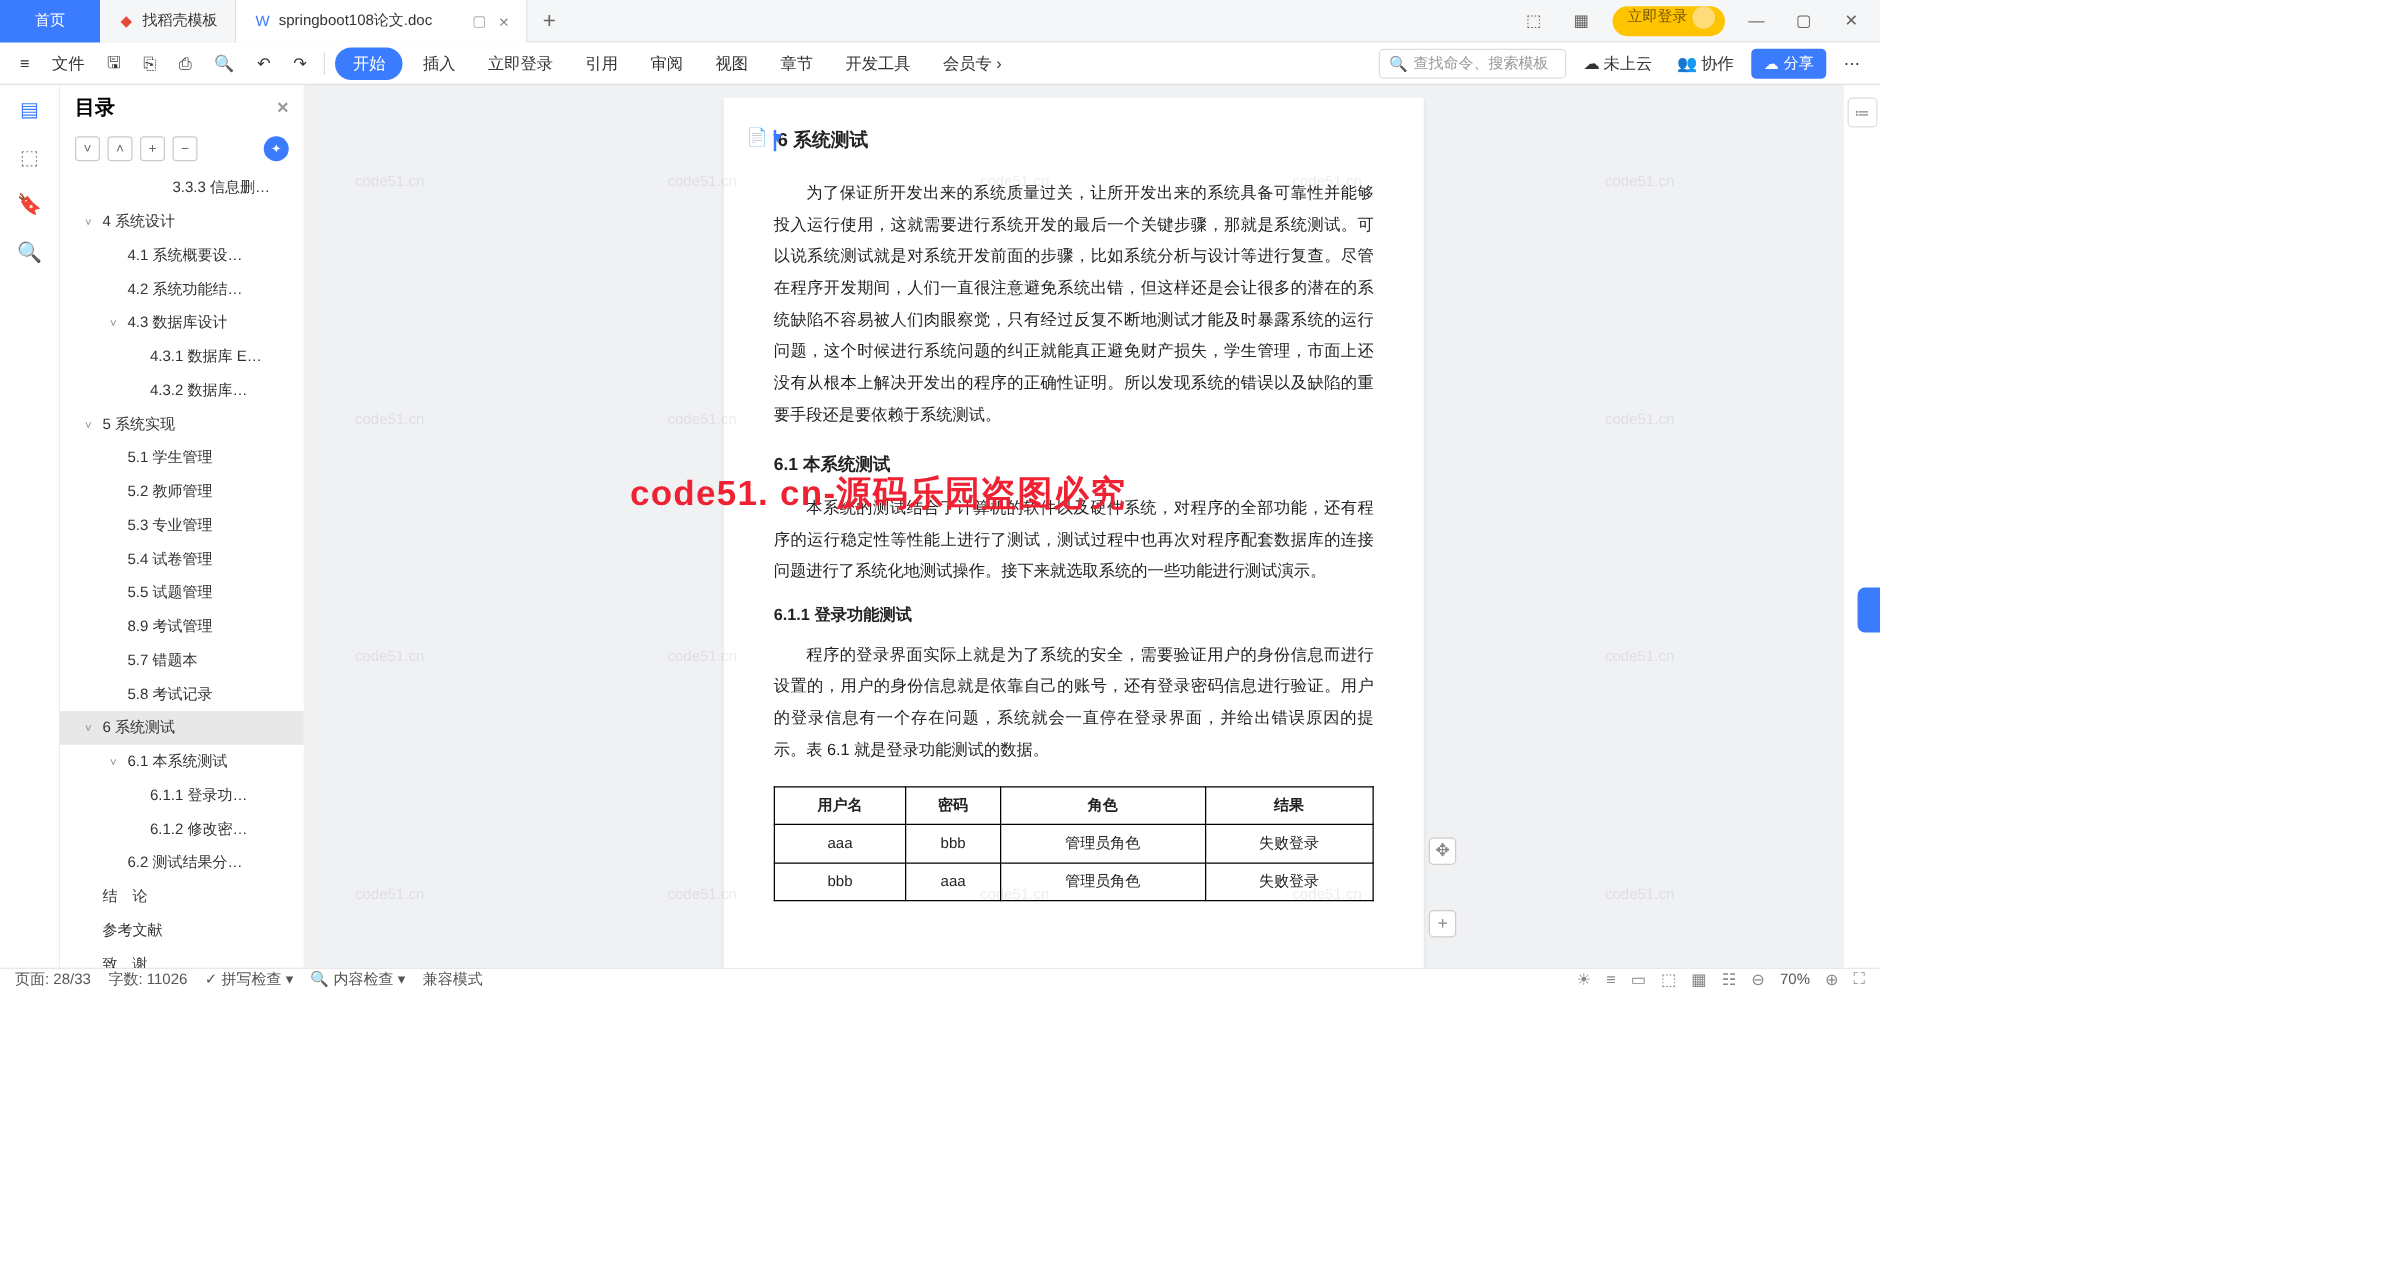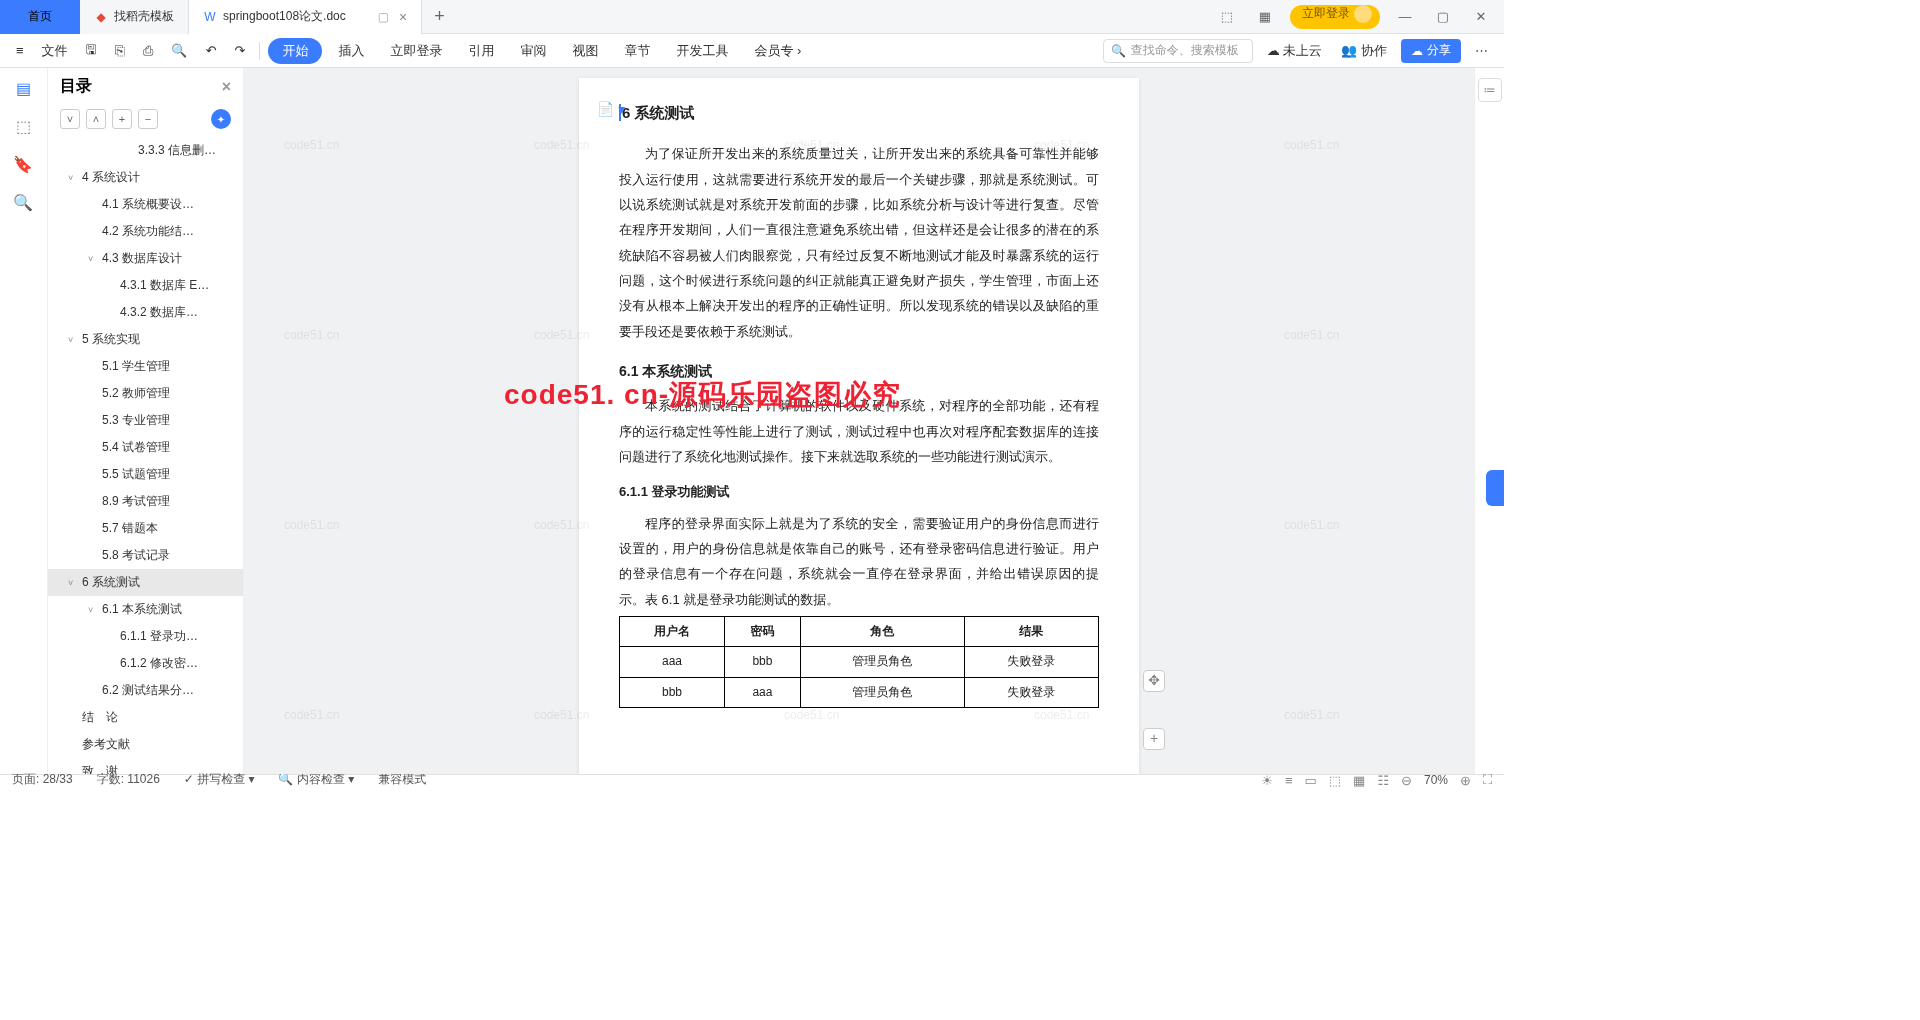--- a/index.html
+++ b/index.html
@@ -1,19 +1,19 @@
 <!DOCTYPE html>
 <html><head>
 <meta charset="utf-8">
 <style>
 *{margin:0;padding:0;box-sizing:border-box;font-family:"Microsoft YaHei","PingFang SC",sans-serif}
 body{background:#fff;overflow:hidden;width:1504px;height:800px;position:relative}
 .tabbar{height:34px;background:#f5f6f7;display:flex;align-items:center;border-bottom:1px solid #e0e0e0}
 .tab{height:34px;display:flex;align-items:center;padding:0 14px;font-size:12px;gap:6px;cursor:pointer}
-.tab-home{background:#3b7cff;color:#000000;width:80px;justify-content:center}
+.tab-home{background:#3b7cff;color:#ffffff;width:80px;justify-content:center}
 .tab-normal{background:#f5f6f7;color:#333;border-right:1px solid #e0e0e0}
 .tab-active{background:#fff}
 .tab-ico{width:14px;height:14px;display:inline-flex;align-items:center;justify-content:center;font-size:12px}
 .tab-close{color:#888;font-size:14px;margin-left:4px}
 .tab-add{padding:0 12px;color:#666;font-size:18px}
 .win-ctrl{margin-left:auto;display:flex;align-items:center;gap:12px;padding-right:10px}
 .win-btn{width:26px;height:26px;display:flex;align-items:center;justify-content:center;color:#666;font-size:13px}
 .login-btn{background:#ffc400;color:#7a5500;border-radius:14px;height:24px;padding:0 8px 0 12px;display:flex;gap:4px;font-size:12px}
 .avatar{width:18px;height:18px;border-radius:50%;background:#ffdb7a;display:inline-block}
 .toolbar{height:34px;background:#fff;display:flex;align-items:center;padding:0 10px;gap:6px;border-bottom:1px solid #e0e0e0;font-size:13px;color:#333}
@@ -42,28 +42,28 @@
 .lvl3{padding-left:58px}
 .lvl4{padding-left:76px}
 .doc-area{flex:1;background:#f0f1f3;overflow:auto;position:relative}
 .page{width:560px;margin:10px auto;background:#fff;padding:20px 40px 30px;min-height:700px;box-shadow:0 1px 4px rgba(0,0,0,.1);position:relative;font-size:13px;line-height:1.95;color:#222}
 .doc-caret{position:absolute;left:18px;top:18px;color:#3b7cff;font-size:14px}
 .h1{font-size:15px;font-weight:700;margin:0 0 14px}
 .h2{font-size:14px;font-weight:700;margin:14px 0 8px}
 .h3{font-size:13px;font-weight:700;margin:10px 0 6px}
 .para{text-indent:2em;text-align:justify}
 .tbl-cap{text-align:center;font-size:12px;margin-top:8px}
-table{border-collapse:collapse;width:100%;margin-top:4px;font-size:12px}
+table{border-collapse:collapse;width:100%;margin-top:17px;font-size:12px}
 td,th{border:1px solid #000;padding:3px;text-align:center}
 .watermark{position:absolute;color:#e23;font-size:28px;font-weight:600;pointer-events:none;letter-spacing:1px;white-space:nowrap}
 .wm-gray{position:absolute;color:rgba(0,0,0,.08);font-size:12px;pointer-events:none}
 .float-handle{position:absolute;right:-26px;width:22px;height:22px;border:1px solid #ccc;border-radius:4px;background:#fff;font-size:14px;color:#888;display:flex;align-items:center;justify-content:center}
 .right-rail{width:30px;background:#fff;border-left:1px solid #eee;position:relative}
 .rr-btn{width:24px;height:24px;border:1px solid #ddd;border-radius:4px;margin:10px auto;display:flex;align-items:center;justify-content:center;color:#888;font-size:12px}
-.status{height:26px;background:#fff;border-top:1px solid #e0e0e0;display:flex;align-items:flex-end;font-size:12px;color:#555;padding:13px 12px;gap:24px}
+.status{height:26px;background:#fff;border-top:1px solid #e0e0e0;display:flex;align-items:flex-start;font-size:12px;color:#555;padding:0 12px;gap:14px}
 .st-right{margin-left:auto;display:flex;align-items:center;gap:12px}
 .st-ico{color:#888;font-size:13px}
 .blue-tab{position:absolute;right:0;top:470px;width:18px;height:36px;background:#3b7cff;border-radius:6px 0 0 6px}
 </style>
 </head>
 <body>
 
 <div class="tabbar">
   <div class="tab tab-home">首页</div>
   <div class="tab tab-normal">

